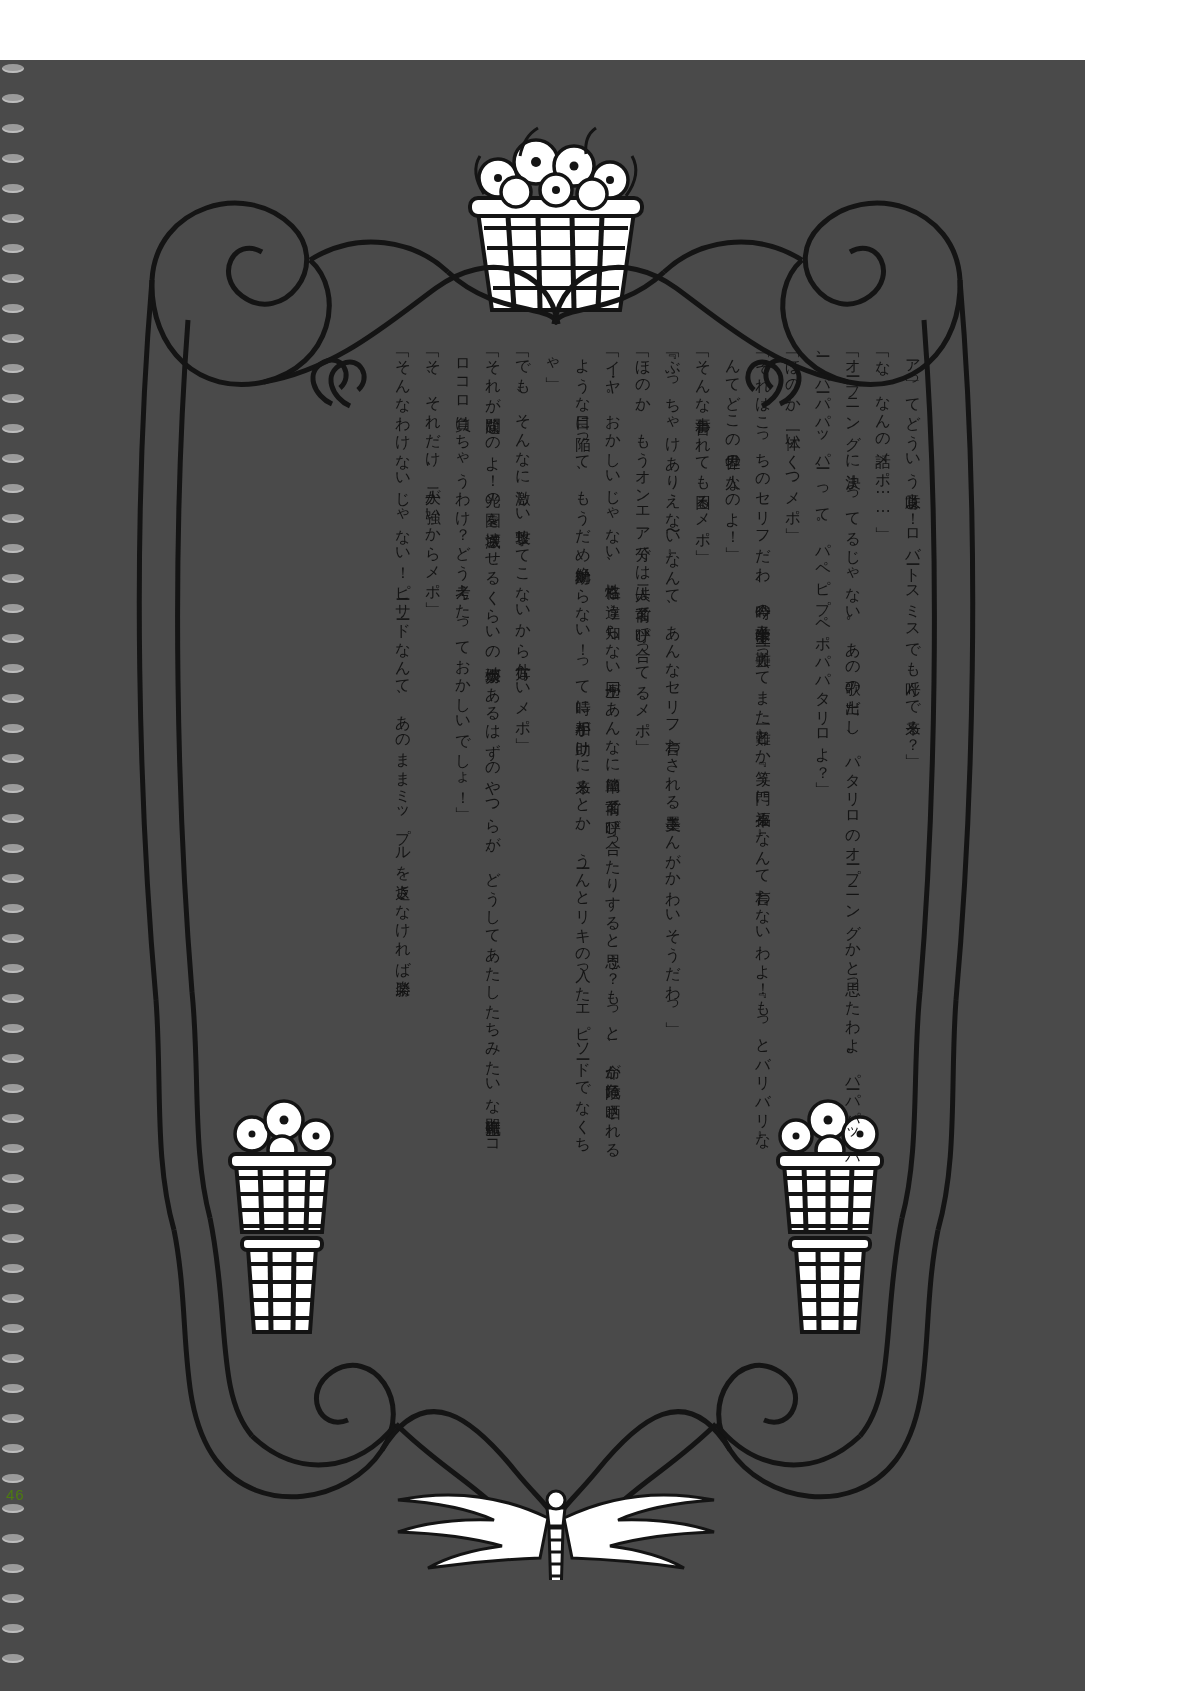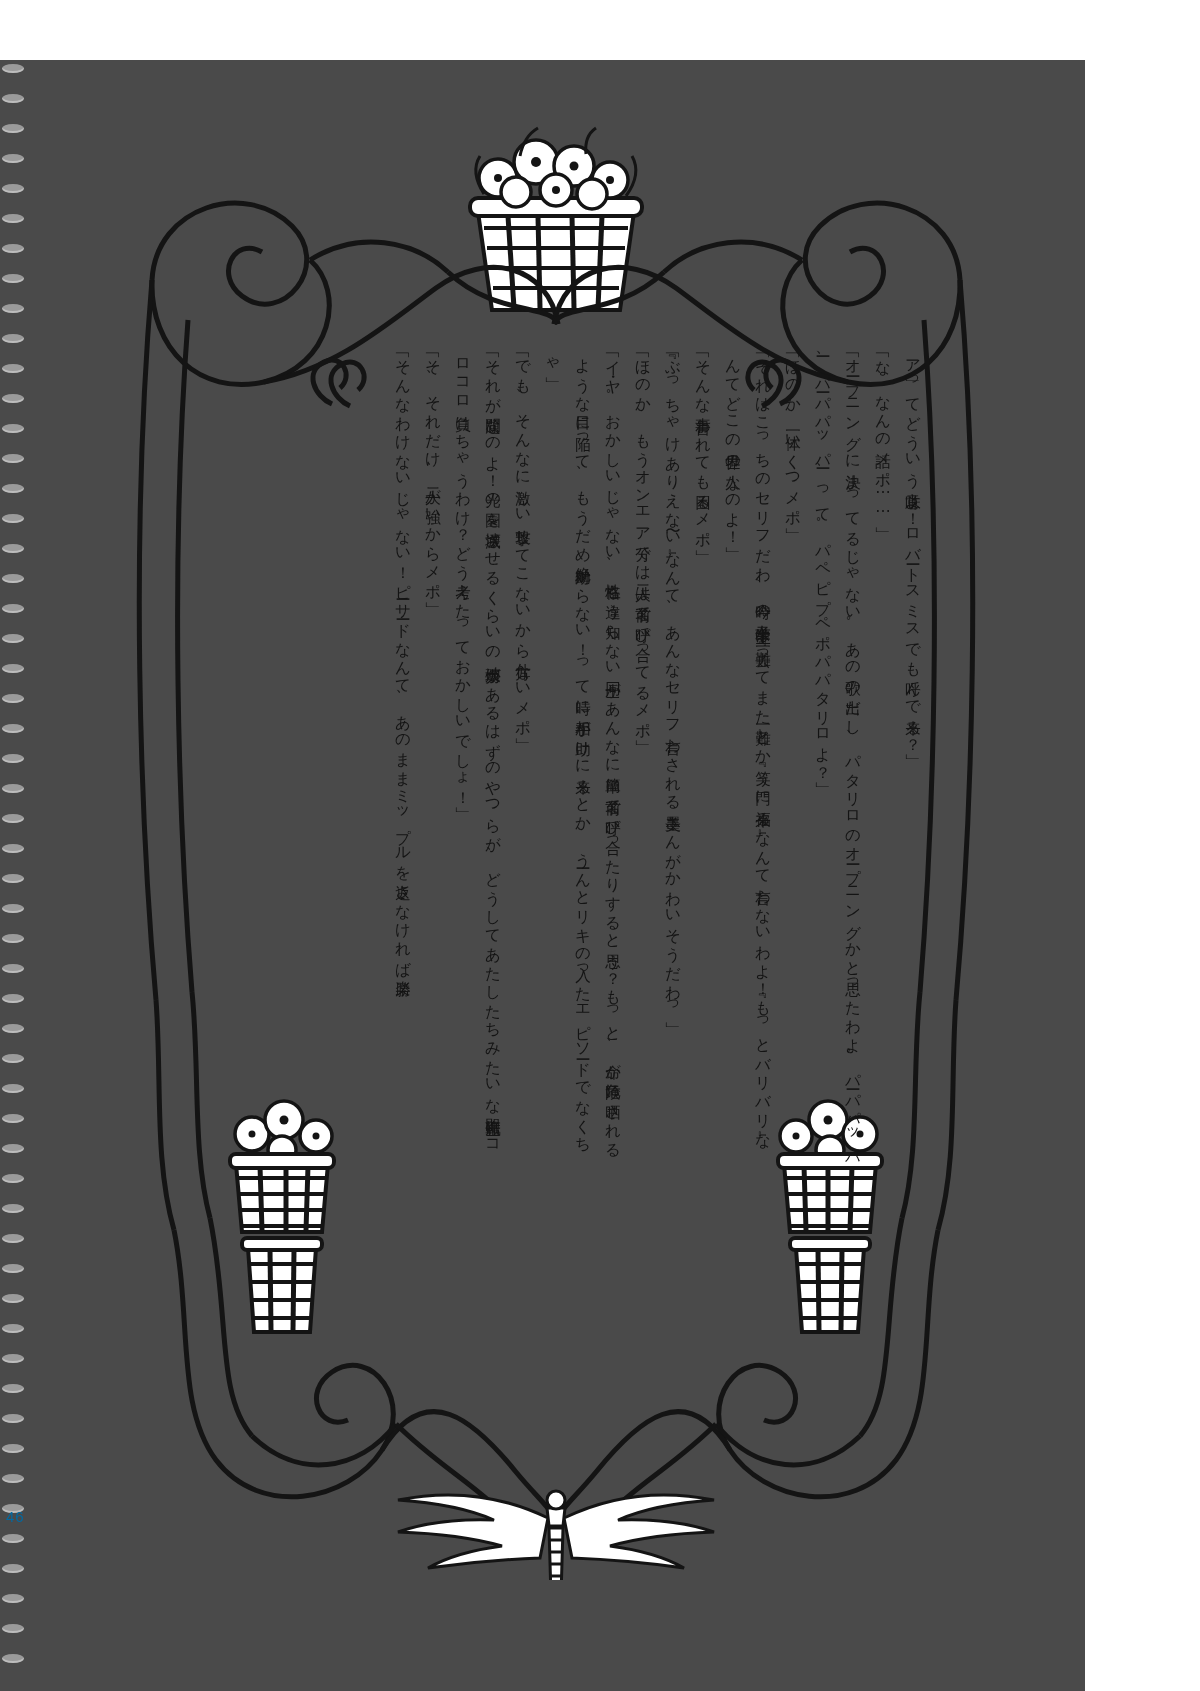--- a/index.html
+++ b/index.html
@@ -111,24 +111,24 @@
     margin: 0;
     padding: 0;
     height: 100%;
     text-indent: 0;
   }
 
   
   #folio {
     position: absolute;
     left: 6px;
-    bottom: 166px;
+    bottom: 188px;
     font-family: "Liberation Sans", sans-serif;
     font-size: 15px;
-    color: #0369a1;
+    color: #4d7c0f;
     letter-spacing: 1px;
   }
 </style>
 </head>
 <body>
 
 <div id="page">
 
   <div id="top-bed"></div>
   <div id="scan-field"></div>

